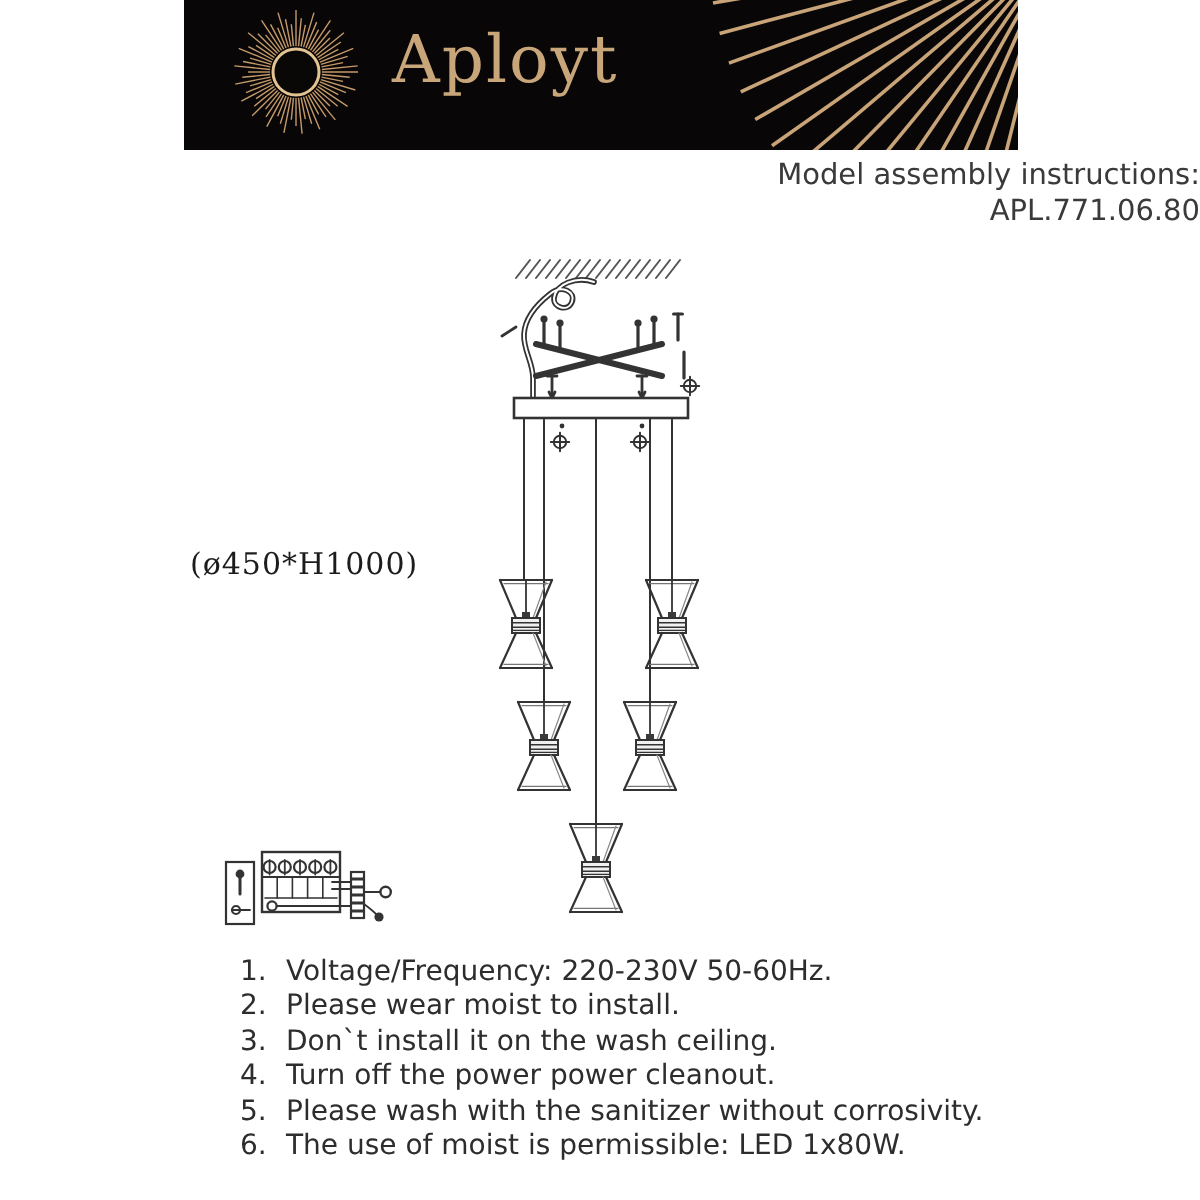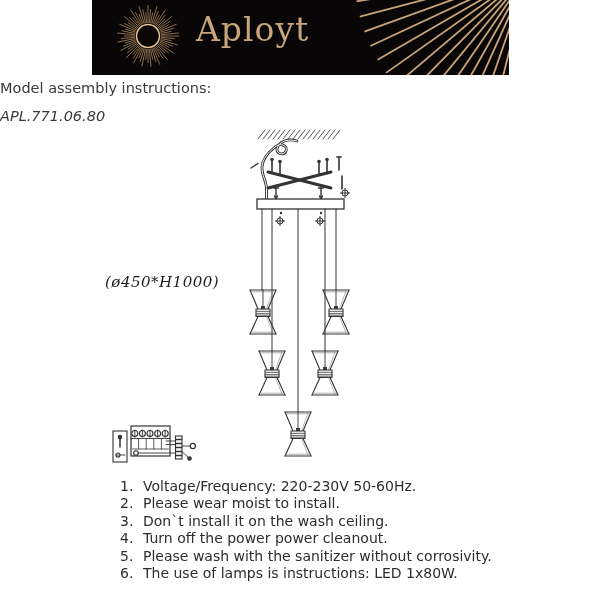--- a/index.html
+++ b/index.html
@@ -6,28 +6,28 @@
   .page{position:relative;width:600px;height:600px;background:#ffffff;overflow:hidden;
         font-family:"DejaVu Sans","Liberation Sans",sans-serif;padding-left:31px;}
 
   
   .banner{position:absolute;left:92px;top:0;width:417px;height:75px;background:#080606;overflow:hidden;}
   .banner svg{position:absolute;left:0;top:0;}
   .wordmark{position:absolute;left:104px;top:13px;font-family:"DejaVu Serif","Liberation Serif",serif;
             font-size:33px;font-weight:400;letter-spacing:1px;color:#c9a67a;line-height:1;}
 
   
-  .doc-title{position:absolute;left:0;top:80px;width:600px;text-align:left;color:#3a3a3a;
+  .doc-title{position:absolute;left:0;top:80px;width:600px;text-align:right;color:#3a3a3a;
              font-size:14.5px;line-height:17px;}
-  .doc-title .t2{margin-top:11px;font-style:italic;}
+  .doc-title .t2{margin-top:1px;}
 
   
   .diagram{position:absolute;left:0;top:0;}
-  .dim-label{position:absolute;left:105px;top:273px;font-family:"DejaVu Serif","Liberation Serif",serif;
-             font-size:15px;color:#1c1c1c;letter-spacing:0.5px;font-style:italic;}
+  .dim-label{position:absolute;left:95px;top:273px;font-family:"DejaVu Serif","Liberation Serif",serif;
+             font-size:15px;color:#1c1c1c;letter-spacing:0.5px;}
 
   
   .instructions{position:absolute;left:120px;top:478px;width:400px;color:#2d2d2d;font-size:14px;line-height:17.4px;}
   .inst-row{display:flex;}
   .inst-num{width:23px;flex:0 0 23px;}
   .inst-text{flex:1;}
 </style>
 </head>
 <body>
 
@@ -291,17 +291,17 @@
     <div class="inst-row">
       <span class="inst-num">4.</span>
       <span class="inst-text">Turn off the power power cleanout.</span>
     </div>
     <div class="inst-row">
       <span class="inst-num">5.</span>
       <span class="inst-text">Please wash with the sanitizer without corrosivity.</span>
     </div>
     <div class="inst-row">
       <span class="inst-num">6.</span>
-      <span class="inst-text">The use of lamps is instructions: LED 1x80W.</span>
+      <span class="inst-text">The use of moist is permissible: LED 1x80W.</span>
     </div>
   </div>
 
 </div>
 
 </body></html>

